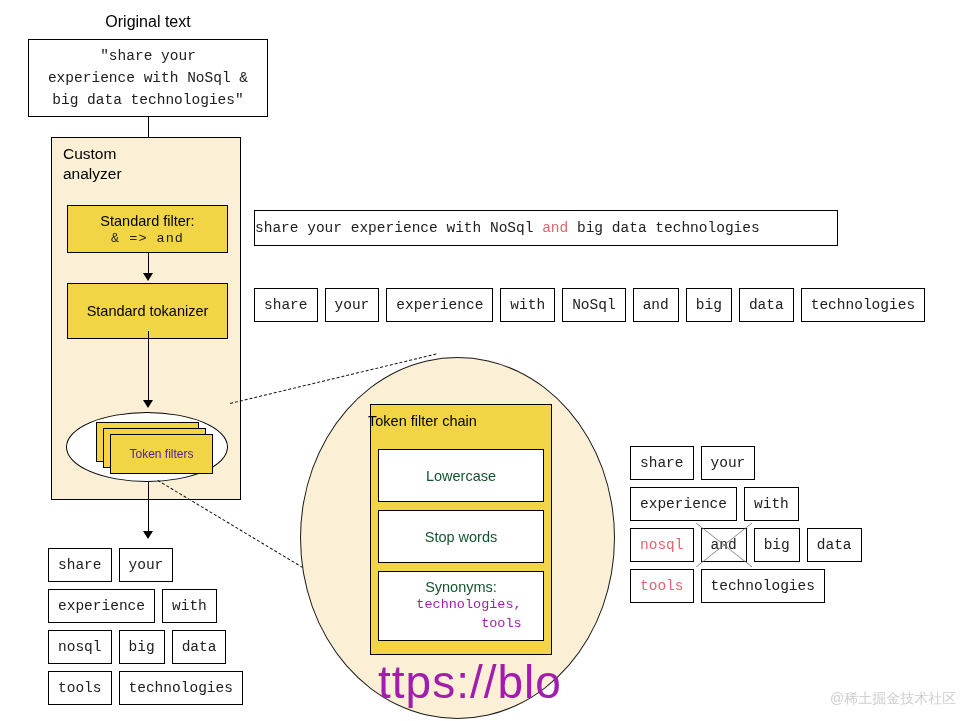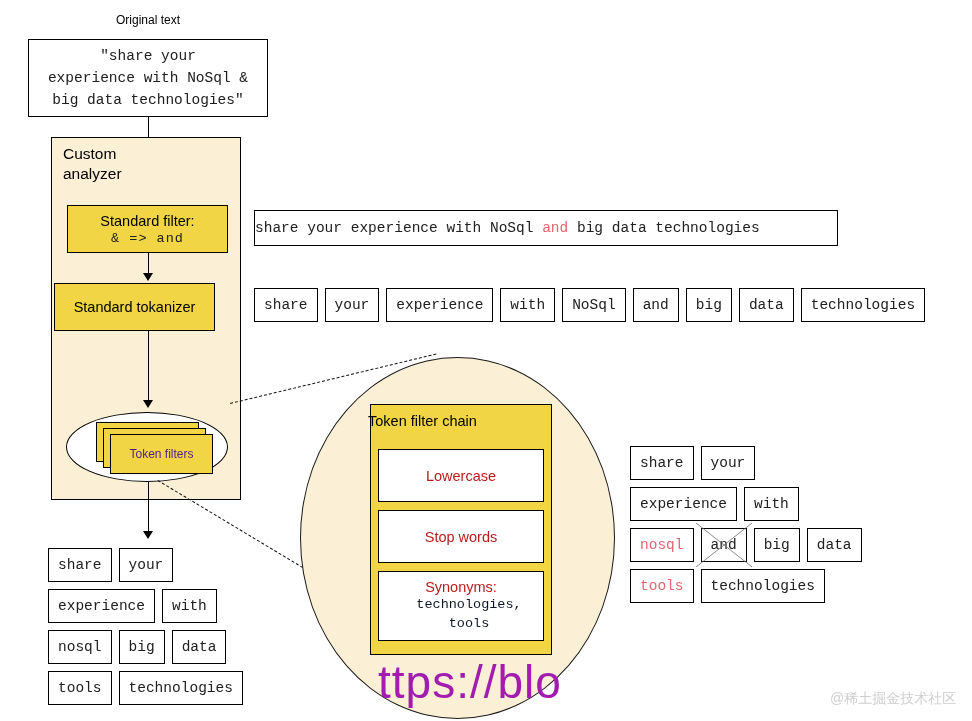--- a/index.html
+++ b/index.html
@@ -24,21 +24,21 @@
   }
   .mono {
     font-family: "Liberation Mono", "DejaVu Sans Mono", monospace;
     color: #202020;
   }
 
   
   #original-text-title {
     left: 0px; top: 13px; width: 296px;
     text-align: center;
-    font-size: 12px;
+    font-size: 16px;
     color: #000;
   }
   #original-text-box {
     left: 28px; top: 39px; width: 240px; height: 78px;
     border: 1.5px solid #000;
     background: #fff;
     box-sizing: border-box;
     display: flex;
     align-items: center;
     justify-content: center;
@@ -74,21 +74,21 @@
     align-items: center;
     justify-content: center;
   }
   #char-filter-box {
     left: 67px; top: 205px; width: 161px; height: 48px;
   }
   #char-filter-box .t1 { font-size: 14.5px; color:#000; }
   #char-filter-box .t2 { font-size: 13.5px; margin-top: 2px; letter-spacing: 1px;}
 
   #standard-tokenizer-box {
-    left: 54px; top: 283px; width: 161px; height: 48px;
+    left: 67px; top: 283px; width: 161px; height: 56px;
   }
   #standard-tokenizer-box .t1 { font-size: 14.5px; color:#000; }
 
   
   #token-filters-ellipse {
     left: 66px; top: 412px; width: 162px; height: 70px;
     border: 1.5px solid #000;
     border-radius: 50%;
     background: #ffffff;
     box-sizing: border-box;
@@ -176,26 +176,26 @@
     display: flex;
     flex-direction: column;
     align-items: center;
     justify-content: center;
     left: 378px;
     width: 166px;
   }
   #chain-lowercase { top: 449px; height: 53px; }
   #chain-stopwords { top: 510px; height: 53px; }
   #chain-synonyms  { top: 571px; height: 70px; }
-  .chain-item .ci-title { font-size: 14.5px; color: #b91c1c; }
+  .chain-item .ci-title { font-size: 14.5px; color: #14532d; }
   .chain-item .ci-sub {
     font-family: "Liberation Mono", "DejaVu Sans Mono", monospace;
     font-size: 13.5px;
-    color: #0f172a;
-    text-align: center;
+    color: #a21caf;
+    text-align: right;
     line-height: 19px;
     white-space: pre-line;
     margin-left: 16px;
   }
 
   
   .dash-line {
     position: absolute;
     height: 0;
     border-top: 1.4px dashed #111;

